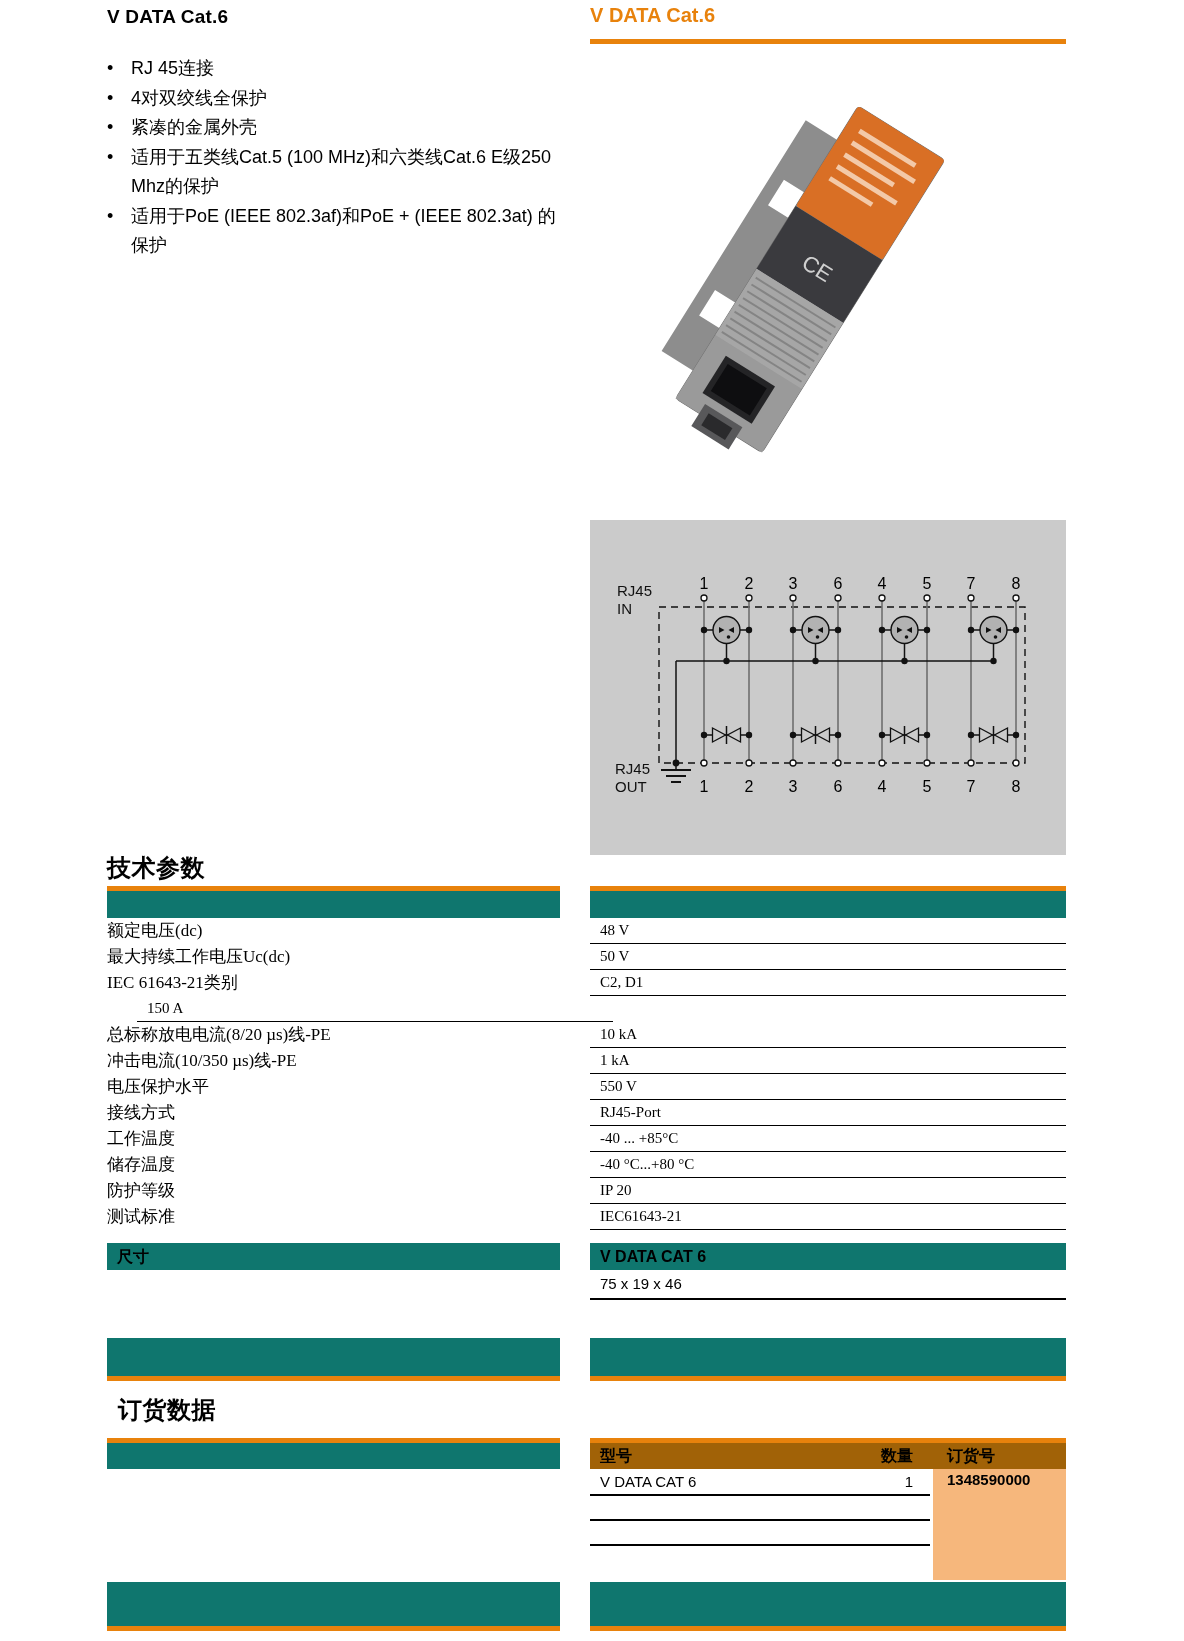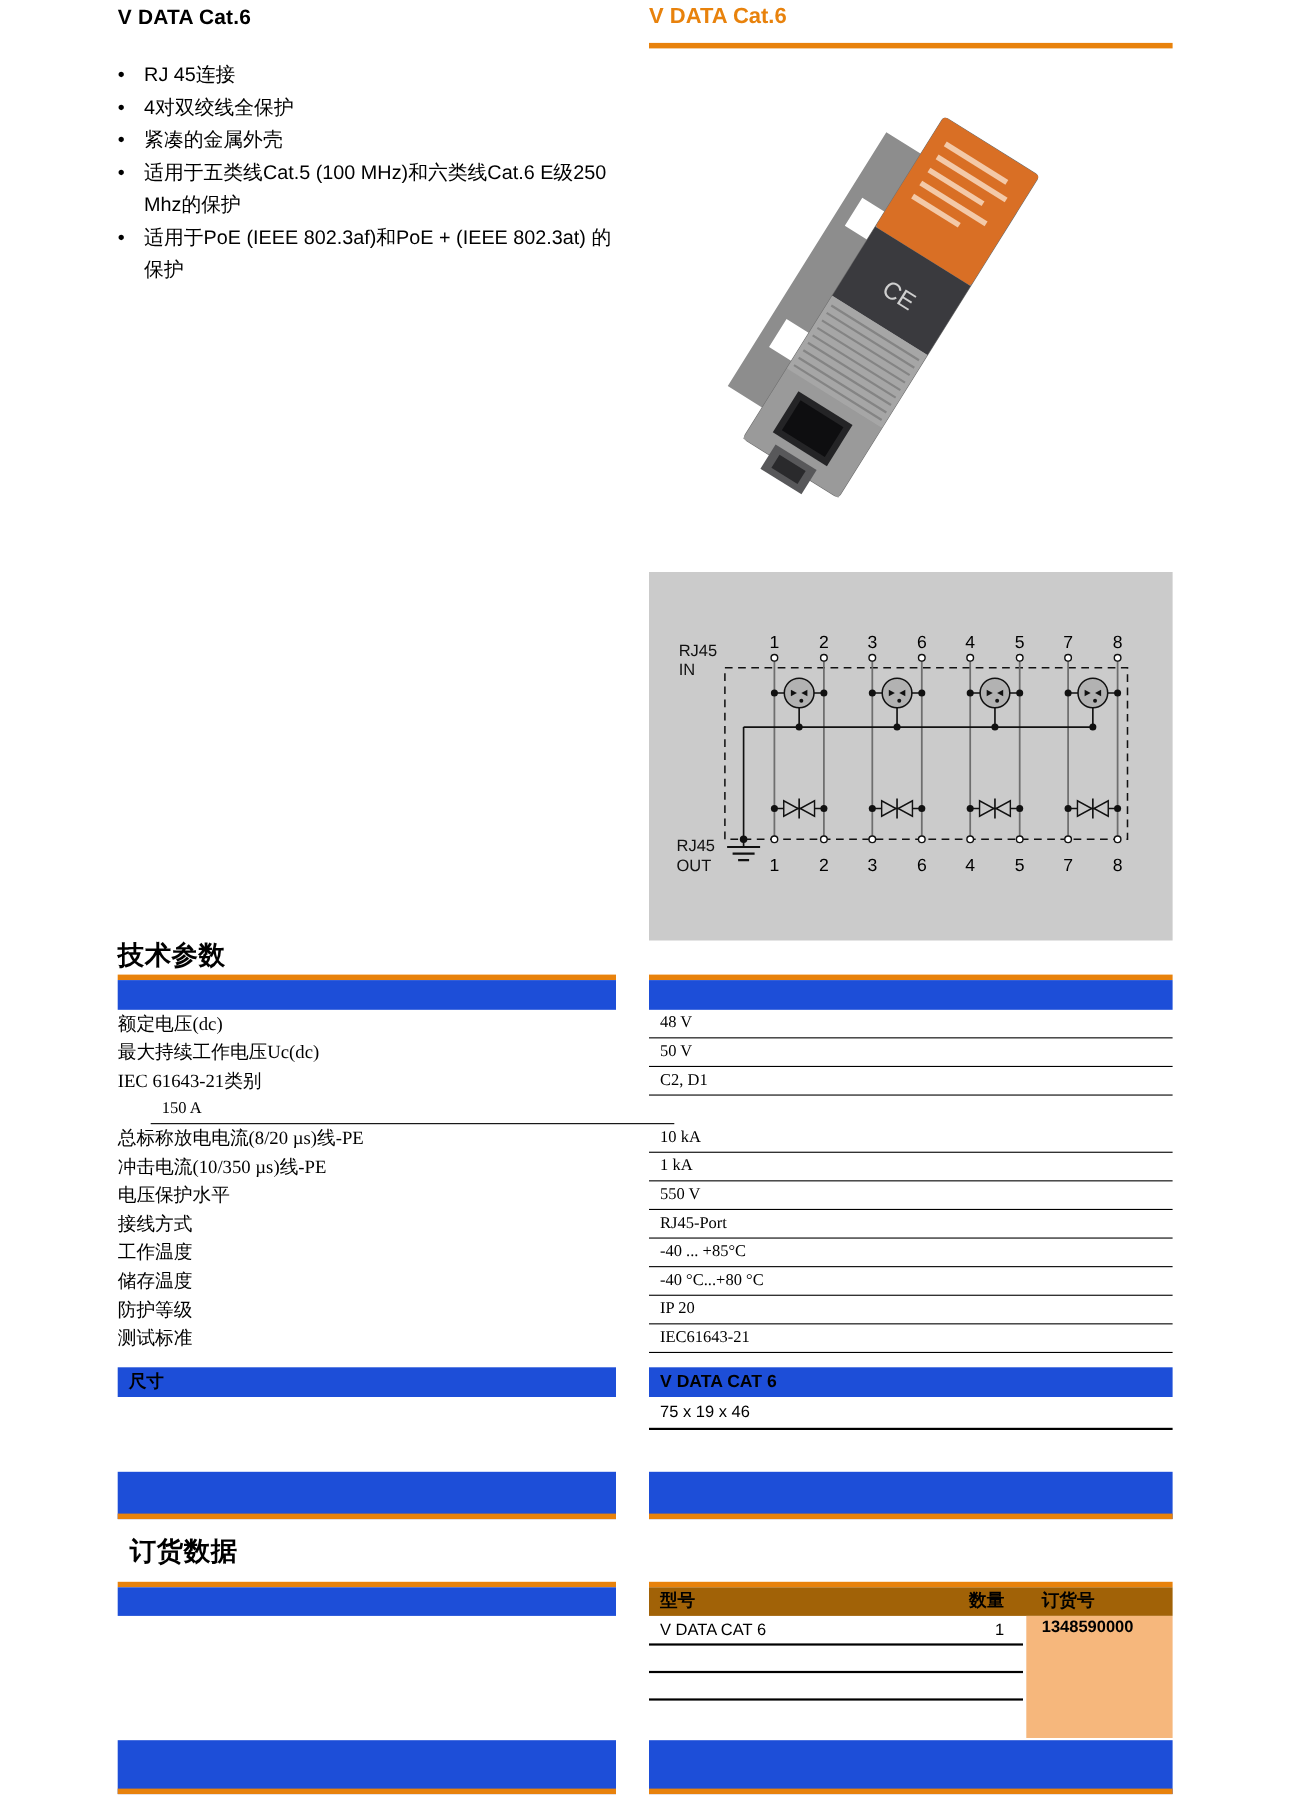--- a/index.html
+++ b/index.html
@@ -9,21 +9,21 @@
   
   .title-left{left:107px;top:6px;font-size:19px;font-weight:bold;letter-spacing:0.2px;}
   .title-right{left:590px;top:4px;font-size:20px;font-weight:bold;color:#E8820C;}
   .rule{position:absolute;height:5px;background:#E8820C;}
   
   .features{left:107px;top:54px;width:460px;}
   .feature{display:flex;font-size:18px;line-height:29.5px;}
   .feature .dot{width:24px;flex:0 0 24px;font-size:18px;}
   
   .sec-heading{font-size:24px;font-weight:bold;letter-spacing:0.5px;}
-  .graybar{position:absolute;background:#1d4ed8;}
+  .graybar{position:absolute;background:#0f766e;}
   .graybar.orange-bottom{border-bottom:5px solid #E8820C;}
   .bar-label{font-size:16px;font-weight:bold;line-height:27px;padding-left:10px;}
   
   .diagram{left:590px;top:520px;width:476px;height:335px;background:#CBCBCB;}
   
   .tech-table{left:107px;top:918px;width:959px;font-family:Liberation Serif, serif;}
   .t-row{display:flex;height:26px;}
   .t-label{width:453px;font-size:17px;line-height:25px;white-space:nowrap;}
   .t-gap{width:30px;}
   .t-value{width:476px;font-size:15px;line-height:24px;border-bottom:1.5px solid #000;

